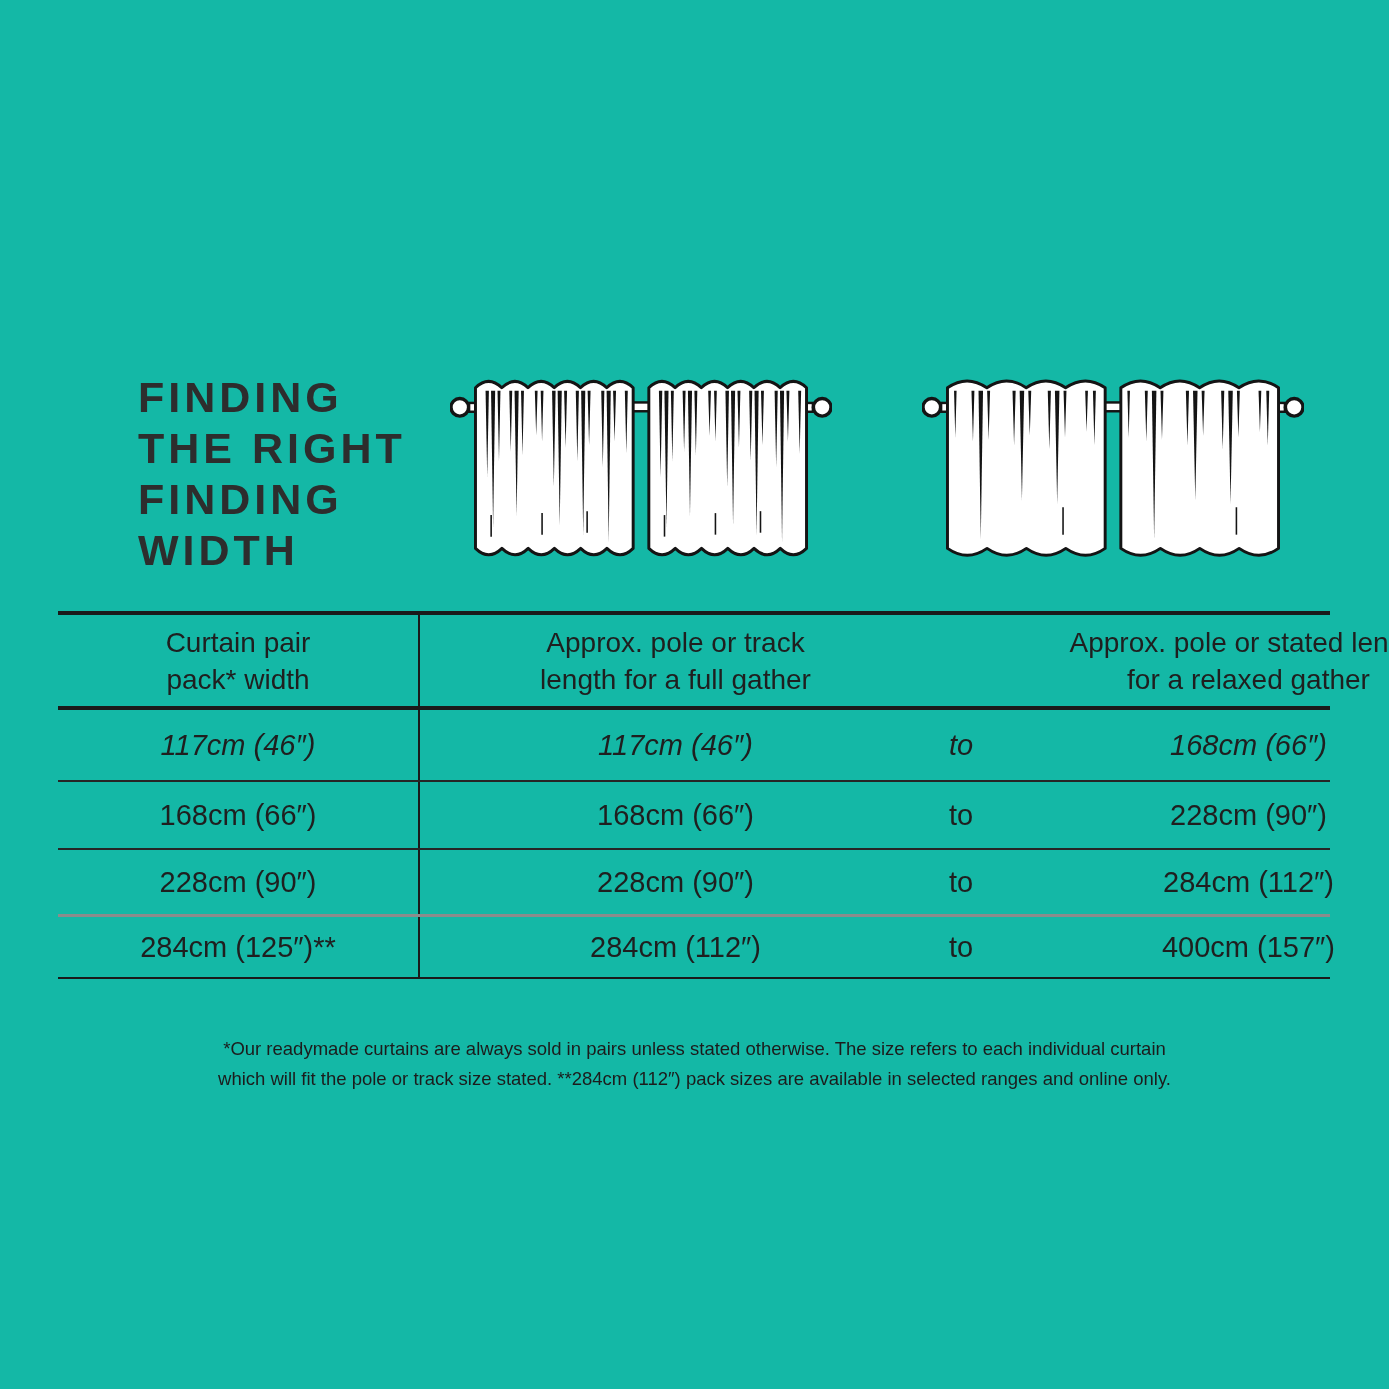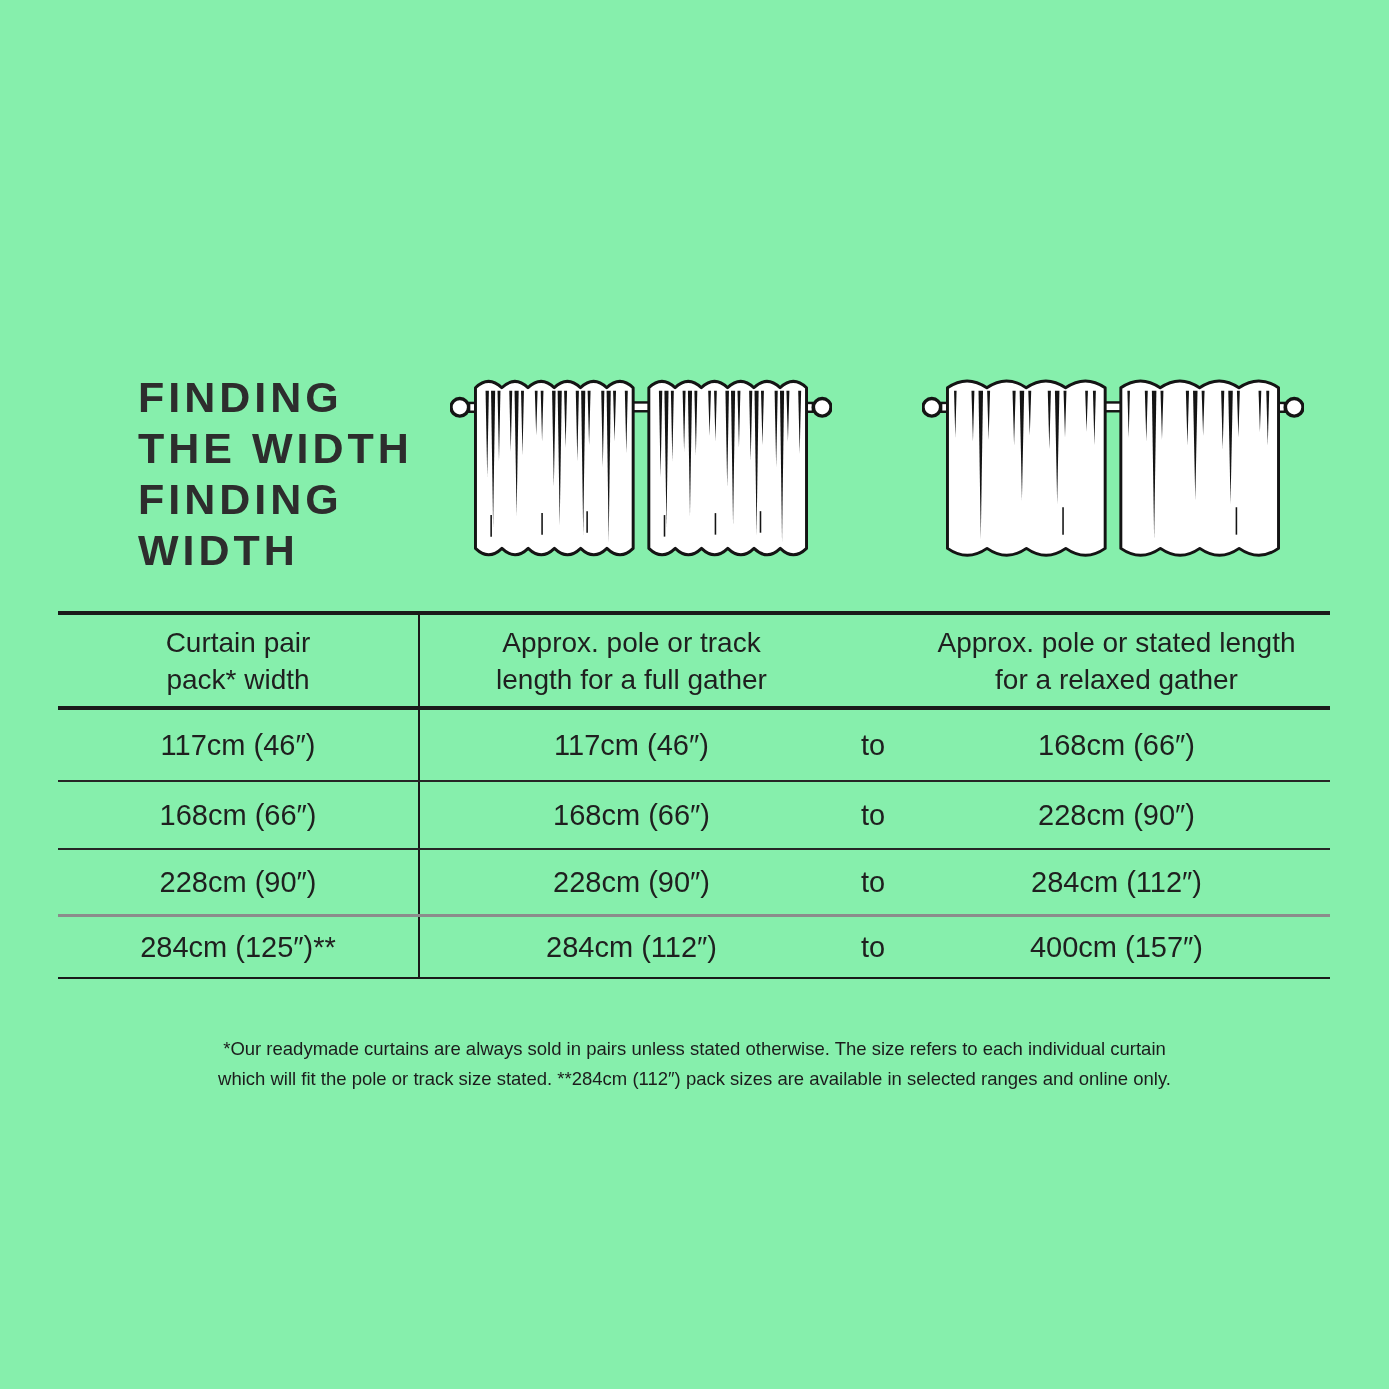--- a/index.html
+++ b/index.html
@@ -1,17 +1,17 @@
 <!DOCTYPE html>
 <html><head>
 <meta charset="utf-8">
 <style>
   html,body { margin:0; padding:0; background:#ffffff; }
   .canvas {
-    position:relative; width:1389px; height:1389px; background:#86efac;
+    position:relative; width:1389px; height:1389px; background:#14b8a6;
     font-family:"Liberation Sans", sans-serif; color:#1c1c1c; overflow:hidden;
   }
 
   
   .title {
     position:absolute; left:138px; top:372px;
     font-size:43px; line-height:51px; font-weight:700;
     letter-spacing:4px; color:#2d2d2d;
   }
   .title span { display:block; }
@@ -19,23 +19,23 @@
   
   .curtains { position:absolute; top:376px; width:382px; height:auto; }
   .curtains.full    { left:450px; }
   .curtains.relaxed { left:922px; }
 
   
   .size-table {
     position:absolute; left:58px; top:611px; width:1272px;
     border-top:4px solid #1a1a1a; border-bottom:2px solid #1a1a1a;
   }
-  .trow { display:grid; grid-template-columns:362px 423px 60px 427px; align-items:stretch; }
+  .trow { display:grid; grid-template-columns:362px 423px 60px 427px; align-items:stretch;gap:44px; }
   .trow.thead { height:91px; border-bottom:4px solid #1a1a1a; }
-  .trow.r1 { height:70px; }
+  .trow.r1 { height:70px;font-style:italic; }
   .trow.r2 { height:66px; border-top:2px solid #262626; }
   .trow.r3 { height:64px; border-top:2px solid #262626; }
   .trow.r4 { height:60px; border-top:3px solid #8c8c8c; }
   .cell { display:flex; align-items:center; justify-content:center; height:100%; }
   .c1 { border-right:2px solid #1a1a1a; }
   .th { white-space:pre-line; text-align:center; font-size:28px; line-height:37px; color:#1f1f1f; }
   .td { font-size:29px; color:#1f1f1f; }
 
   
   .footnote {
@@ -44,21 +44,21 @@
     white-space:pre-line; color:#1c1c1c;
   }
 </style>
 </head>
 <body>
 
 <div class="canvas">
 
   <div class="title">
     <span>FINDING</span>
-    <span>THE WIDTH</span>
+    <span>THE RIGHT</span>
     <span>FINDING</span>
     <span>WIDTH</span>
   </div>
 
   <svg class="curtains full" viewBox="0 0 390 206">
     <g>
       <circle cx="10" cy="32" r="9" fill="#ffffff" stroke="#141414" stroke-width="3.5"></circle>
       <rect x="19.5" y="27.5" width="7" height="9" fill="#ffffff" stroke="#141414" stroke-width="2.5"></rect>
       <rect x="185" y="27" width="19" height="9" fill="#ffffff" stroke="#141414" stroke-width="2.5"></rect>
       <rect x="363.5" y="27.5" width="7" height="9" fill="#ffffff" stroke="#141414" stroke-width="2.5"></rect>

